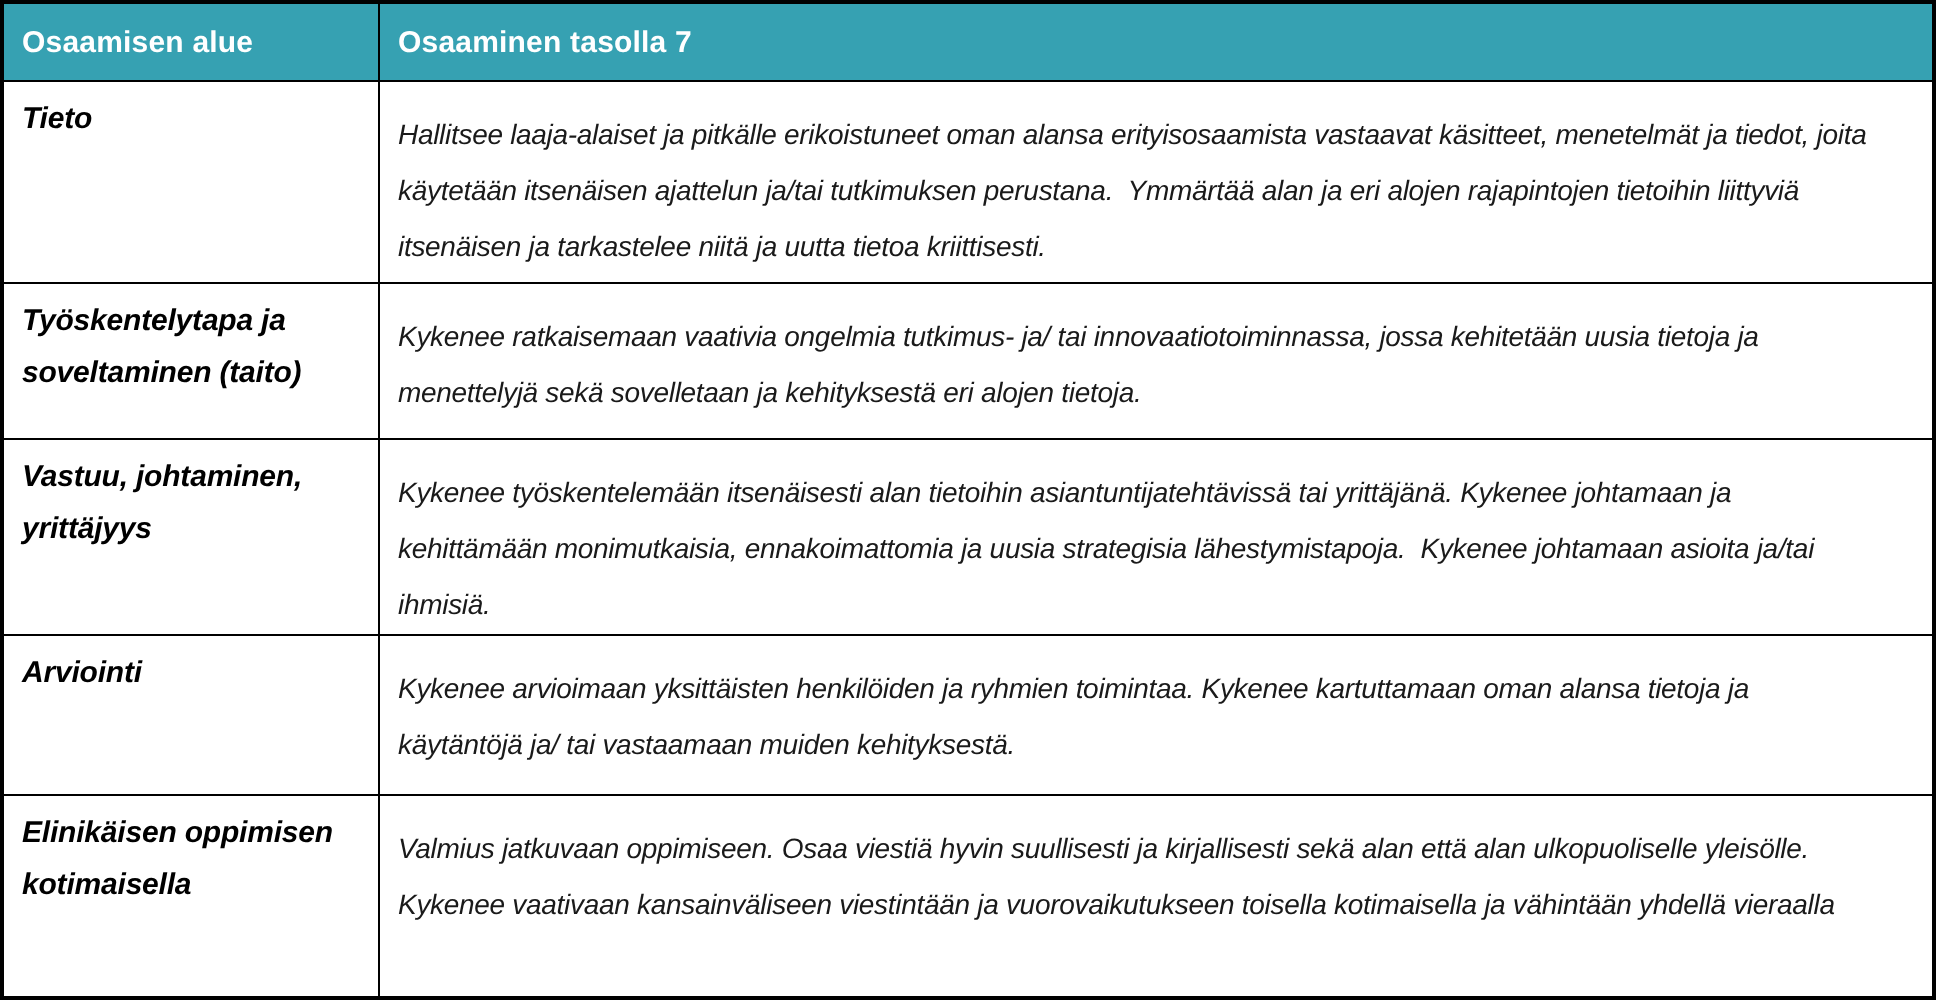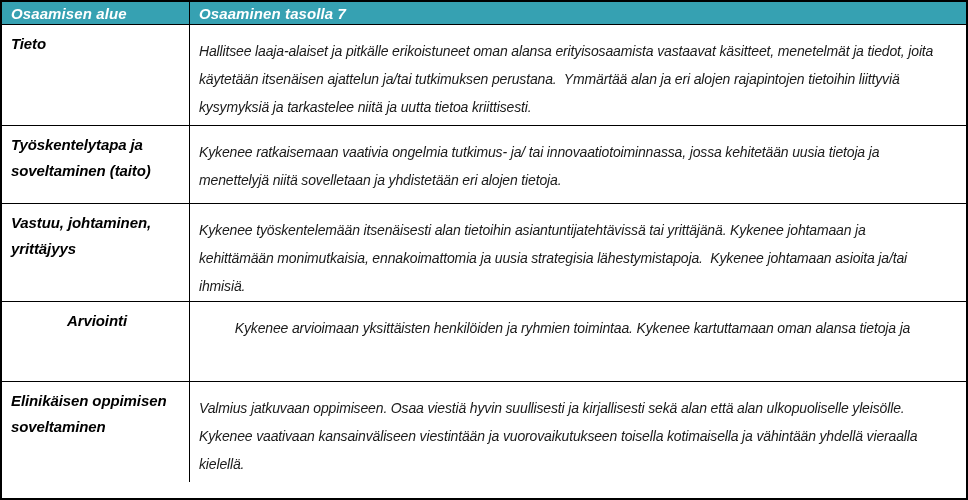--- a/index.html
+++ b/index.html
@@ -11,25 +11,25 @@
     height: 500px;
     border: 2px solid #000000;
     background: #ffffff;
     display: flex;
     flex-direction: column;
   }
 
   .row { display: flex; border-top: 1px solid #000000; }
   .row.header-row { border-top: none; }
 
-  .header-row { height: 22px; background: #36A1B2; font-style: italic; }
+  .header-row { height: 38px; background: #36A1B2; }
   .row-0 { height: 101px; }
   .row-1 { height: 78px;  }
   .row-2 { height: 98px;  }
-  .row-3 { height: 80px; text-align: center;  }
+  .row-3 { height: 80px;  }
   .row-4 { height: 101px; }
 
   .area-cell {
     width: 188px;
     min-width: 188px;
     border-right: 1px solid #000000;
     padding: 6px 6px 0 9px;
     overflow: hidden;
   }
   .desc-cell {
@@ -83,32 +83,32 @@
     </div>
   </div>
 
   <div class="row row-0">
     <div class="area-cell">
       <div class="area-label">Tieto</div>
     </div>
     <div class="desc-cell">
       <div class="desc-line">Hallitsee laaja-alaiset ja pitkälle erikoistuneet oman alansa erityisosaamista vastaavat käsitteet, menetelmät ja tiedot, joita</div>
       <div class="desc-line">käytetään itsenäisen ajattelun ja/tai tutkimuksen perustana.  Ymmärtää alan ja eri alojen rajapintojen tietoihin liittyviä</div>
-      <div class="desc-line">kysymyksiä ja tarkastelee niitä ja uutta tietoa kriittisesti.</div>
+      <div class="desc-line">itsenäisen ja tarkastelee niitä ja uutta tietoa kriittisesti.</div>
     </div>
   </div>
 
   <div class="row row-1">
     <div class="area-cell">
       <div class="area-label">Työskentelytapa ja</div>
       <div class="area-label">soveltaminen (taito)</div>
     </div>
     <div class="desc-cell">
       <div class="desc-line">Kykenee ratkaisemaan vaativia ongelmia tutkimus- ja/ tai innovaatiotoiminnassa, jossa kehitetään uusia tietoja ja</div>
-      <div class="desc-line">menettelyjä niitä sovelletaan ja yhdistetään eri alojen tietoja.</div>
+      <div class="desc-line">menettelyjä sekä sovelletaan ja kehityksestä eri alojen tietoja.</div>
     </div>
   </div>
 
   <div class="row row-2">
     <div class="area-cell">
       <div class="area-label">Vastuu, johtaminen,</div>
       <div class="area-label">yrittäjyys</div>
     </div>
     <div class="desc-cell">
       <div class="desc-line">Kykenee työskentelemään itsenäisesti alan tietoihin asiantuntijatehtävissä tai yrittäjänä. Kykenee johtamaan ja</div>
@@ -116,28 +116,28 @@
       <div class="desc-line">ihmisiä.</div>
     </div>
   </div>
 
   <div class="row row-3">
     <div class="area-cell">
       <div class="area-label">Arviointi</div>
     </div>
     <div class="desc-cell">
       <div class="desc-line">Kykenee arvioimaan yksittäisten henkilöiden ja ryhmien toimintaa. Kykenee kartuttamaan oman alansa tietoja ja</div>
+      <div class="desc-line">käytäntöjä ja/ tai vastaamaan muiden kehityksestä.</div>
     </div>
   </div>
 
   <div class="row row-4">
     <div class="area-cell">
       <div class="area-label">Elinikäisen oppimisen</div>
-      <div class="area-label">soveltaminen</div>
+      <div class="area-label">kotimaisella</div>
     </div>
     <div class="desc-cell">
       <div class="desc-line">Valmius jatkuvaan oppimiseen. Osaa viestiä hyvin suullisesti ja kirjallisesti sekä alan että alan ulkopuoliselle yleisölle.</div>
       <div class="desc-line">Kykenee vaativaan kansainväliseen viestintään ja vuorovaikutukseen toisella kotimaisella ja vähintään yhdellä vieraalla</div>
-      <div class="desc-line">kielellä.</div>
     </div>
   </div>
 
 </div>
 
 </body></html>

